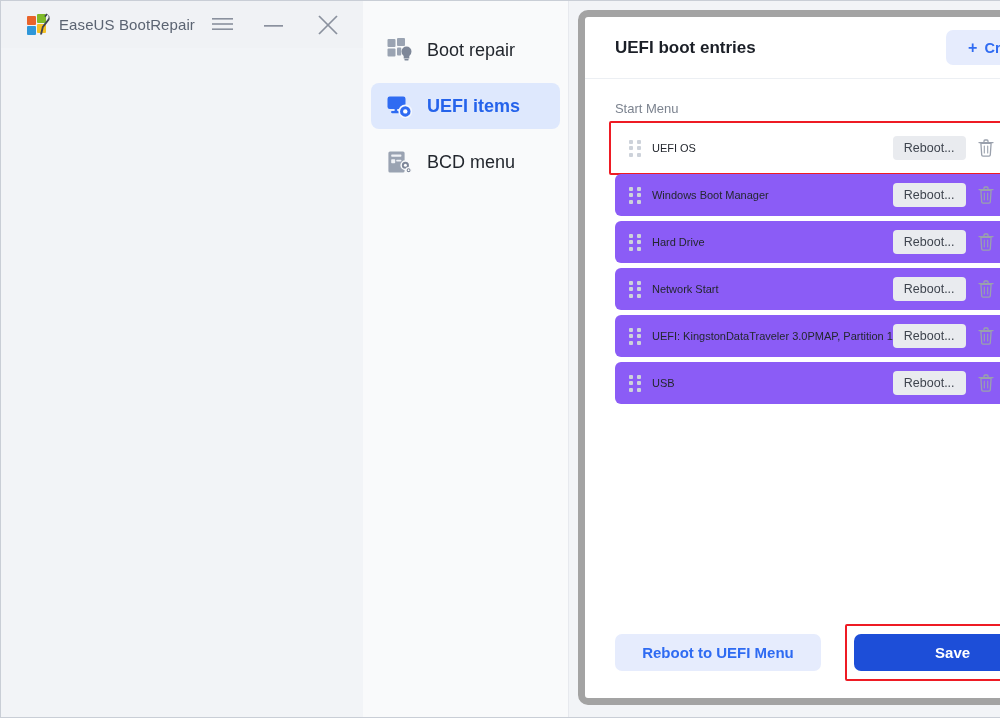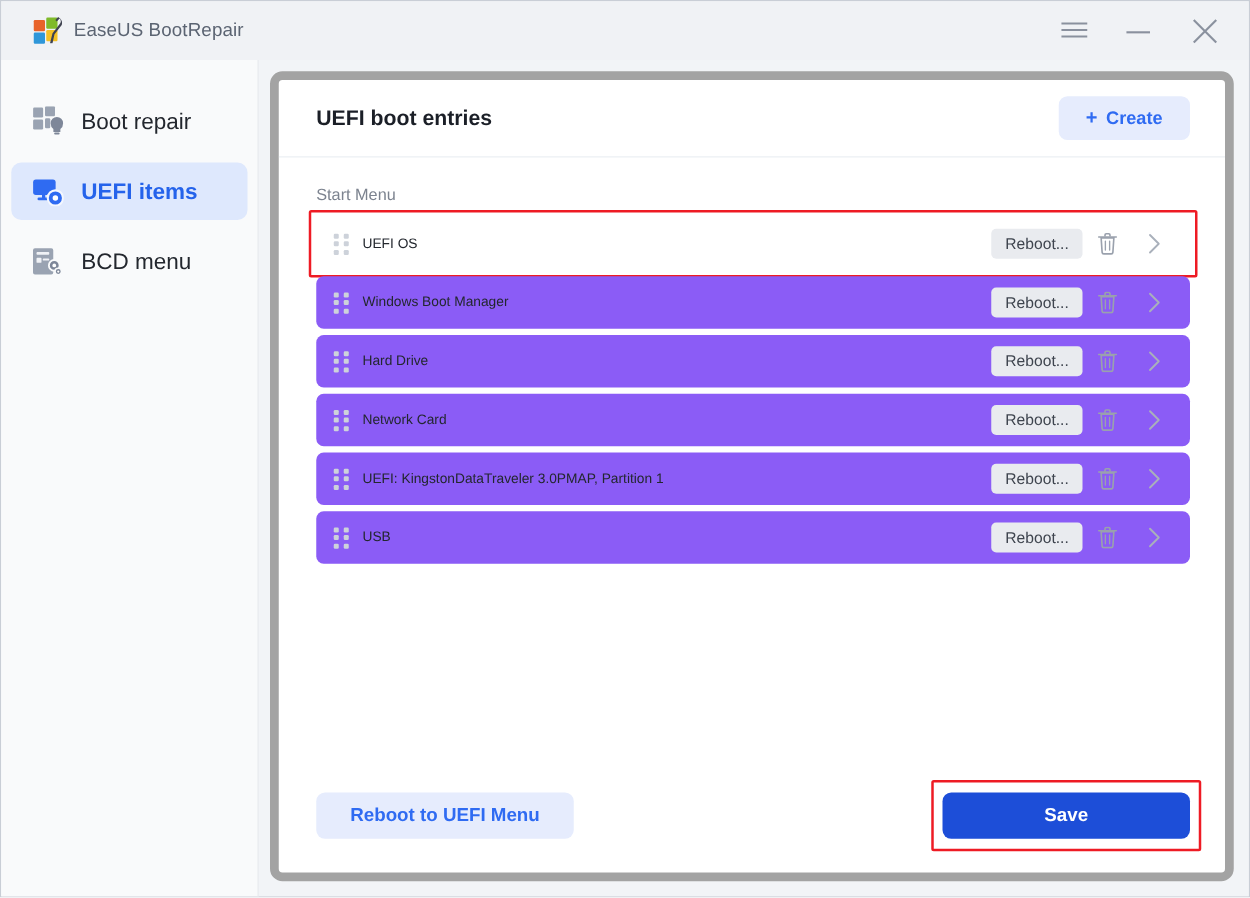--- a/index.html
+++ b/index.html
@@ -12,21 +12,21 @@
     font-family: "Liberation Sans", sans-serif;
   }
 
   .app-window {
     position: relative;
     width: 1000px;
     height: 718px;
     background: #f2f4f7;
     border: 1px solid #c9ced6;
     display: flex;
-    flex-direction: column;
+    flex-direction: row;
   }
 
   
   .titlebar {
     height: 47px;
     min-height: 47px;
     background: #f0f2f5;
     display: flex;
     align-items: center;
     padding: 0 4px 0 26px;
@@ -462,21 +462,21 @@
               </div>
               <div class="entry-row">
                 <span class="drag-handle">
                   <i></i>
                   <i></i>
                   <i></i>
                   <i></i>
                   <i></i>
                   <i></i>
                 </span>
-                <span class="entry-name">Network Card</span>
+                <span class="entry-name">Network Start</span>
                 <div class="entry-actions">
                   <button class="reboot-btn">Reboot...</button>
                   <button class="icon-btn">
                     <svg width="16" height="18" viewBox="0 0 16 18">
                       <path d="M1 3.6 h14" stroke="#9aa1ad" stroke-width="1.3" stroke-linecap="round"></path>
                       <path d="M6 3.2 v-1.2 a1 1 0 0 1 1 -1 h2 a1 1 0 0 1 1 1 v1.2" fill="none" stroke="#9aa1ad" stroke-width="1.3"></path>
                       <path d="M2.9 4.3 h10.2 l-0.8 11.6 a1.3 1.3 0 0 1 -1.3 1.2 h-6 a1.3 1.3 0 0 1 -1.3 -1.2 z" fill="none" stroke="#9aa1ad" stroke-width="1.3"></path>
                       <path d="M6.3 7 v7 M9.7 7 v7" stroke="#9aa1ad" stroke-width="1.1" stroke-linecap="round"></path>
                     </svg>
                   </button>

